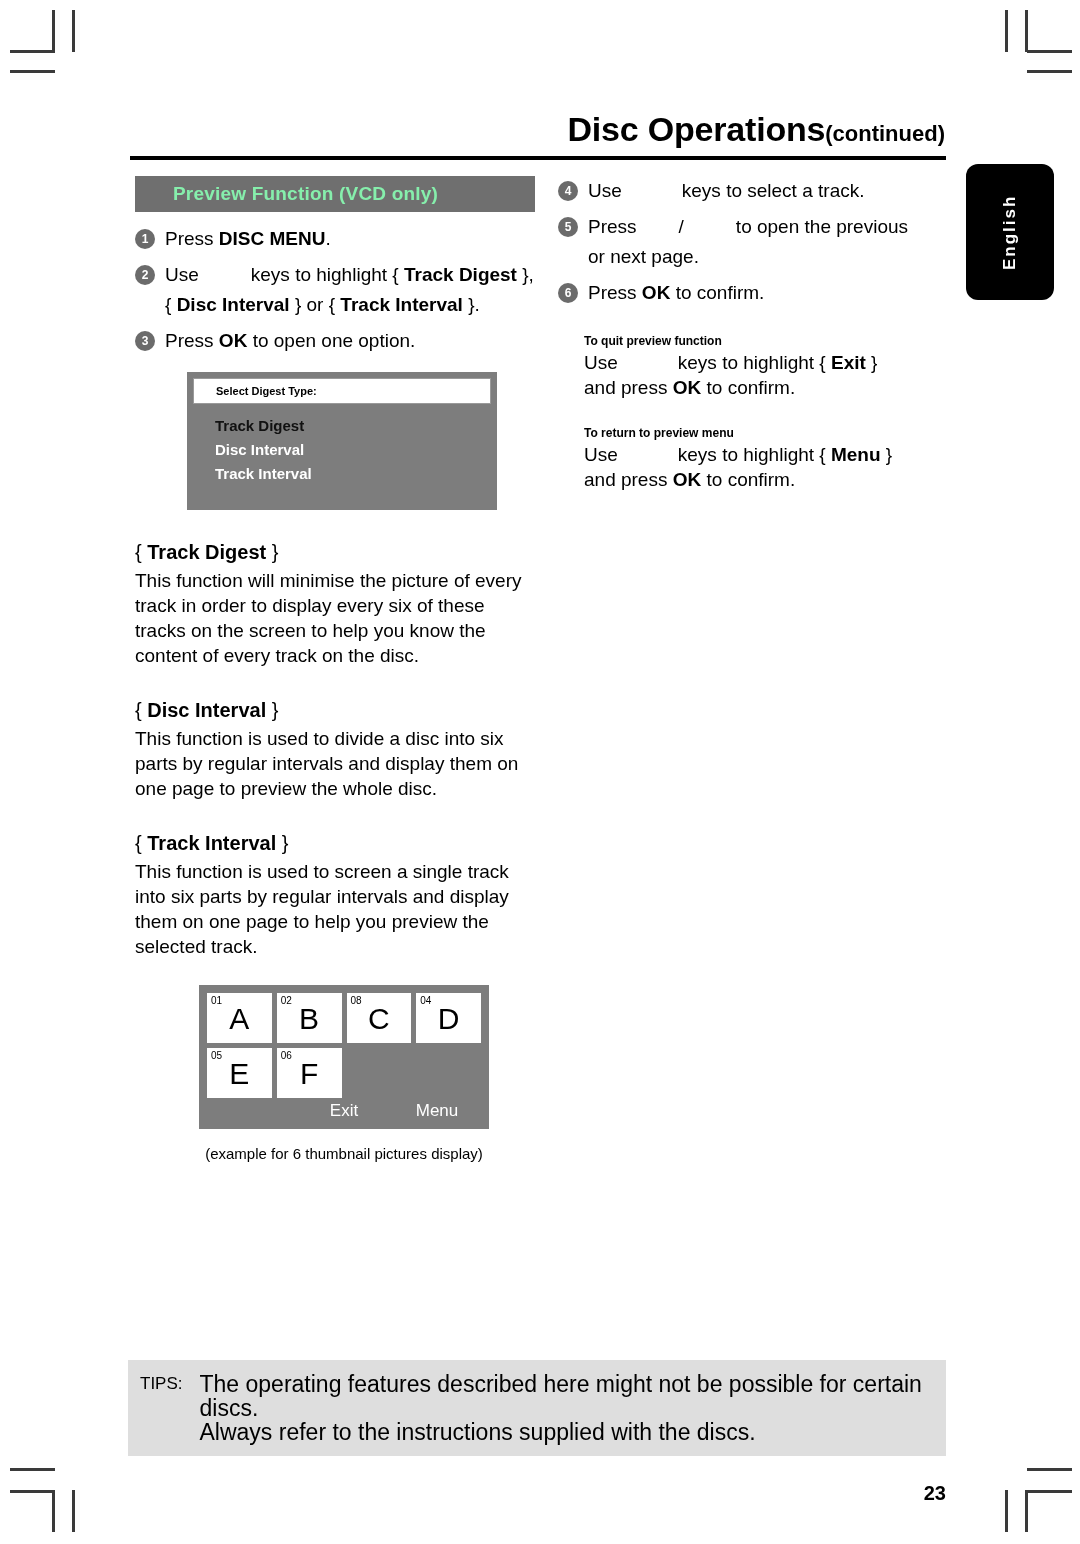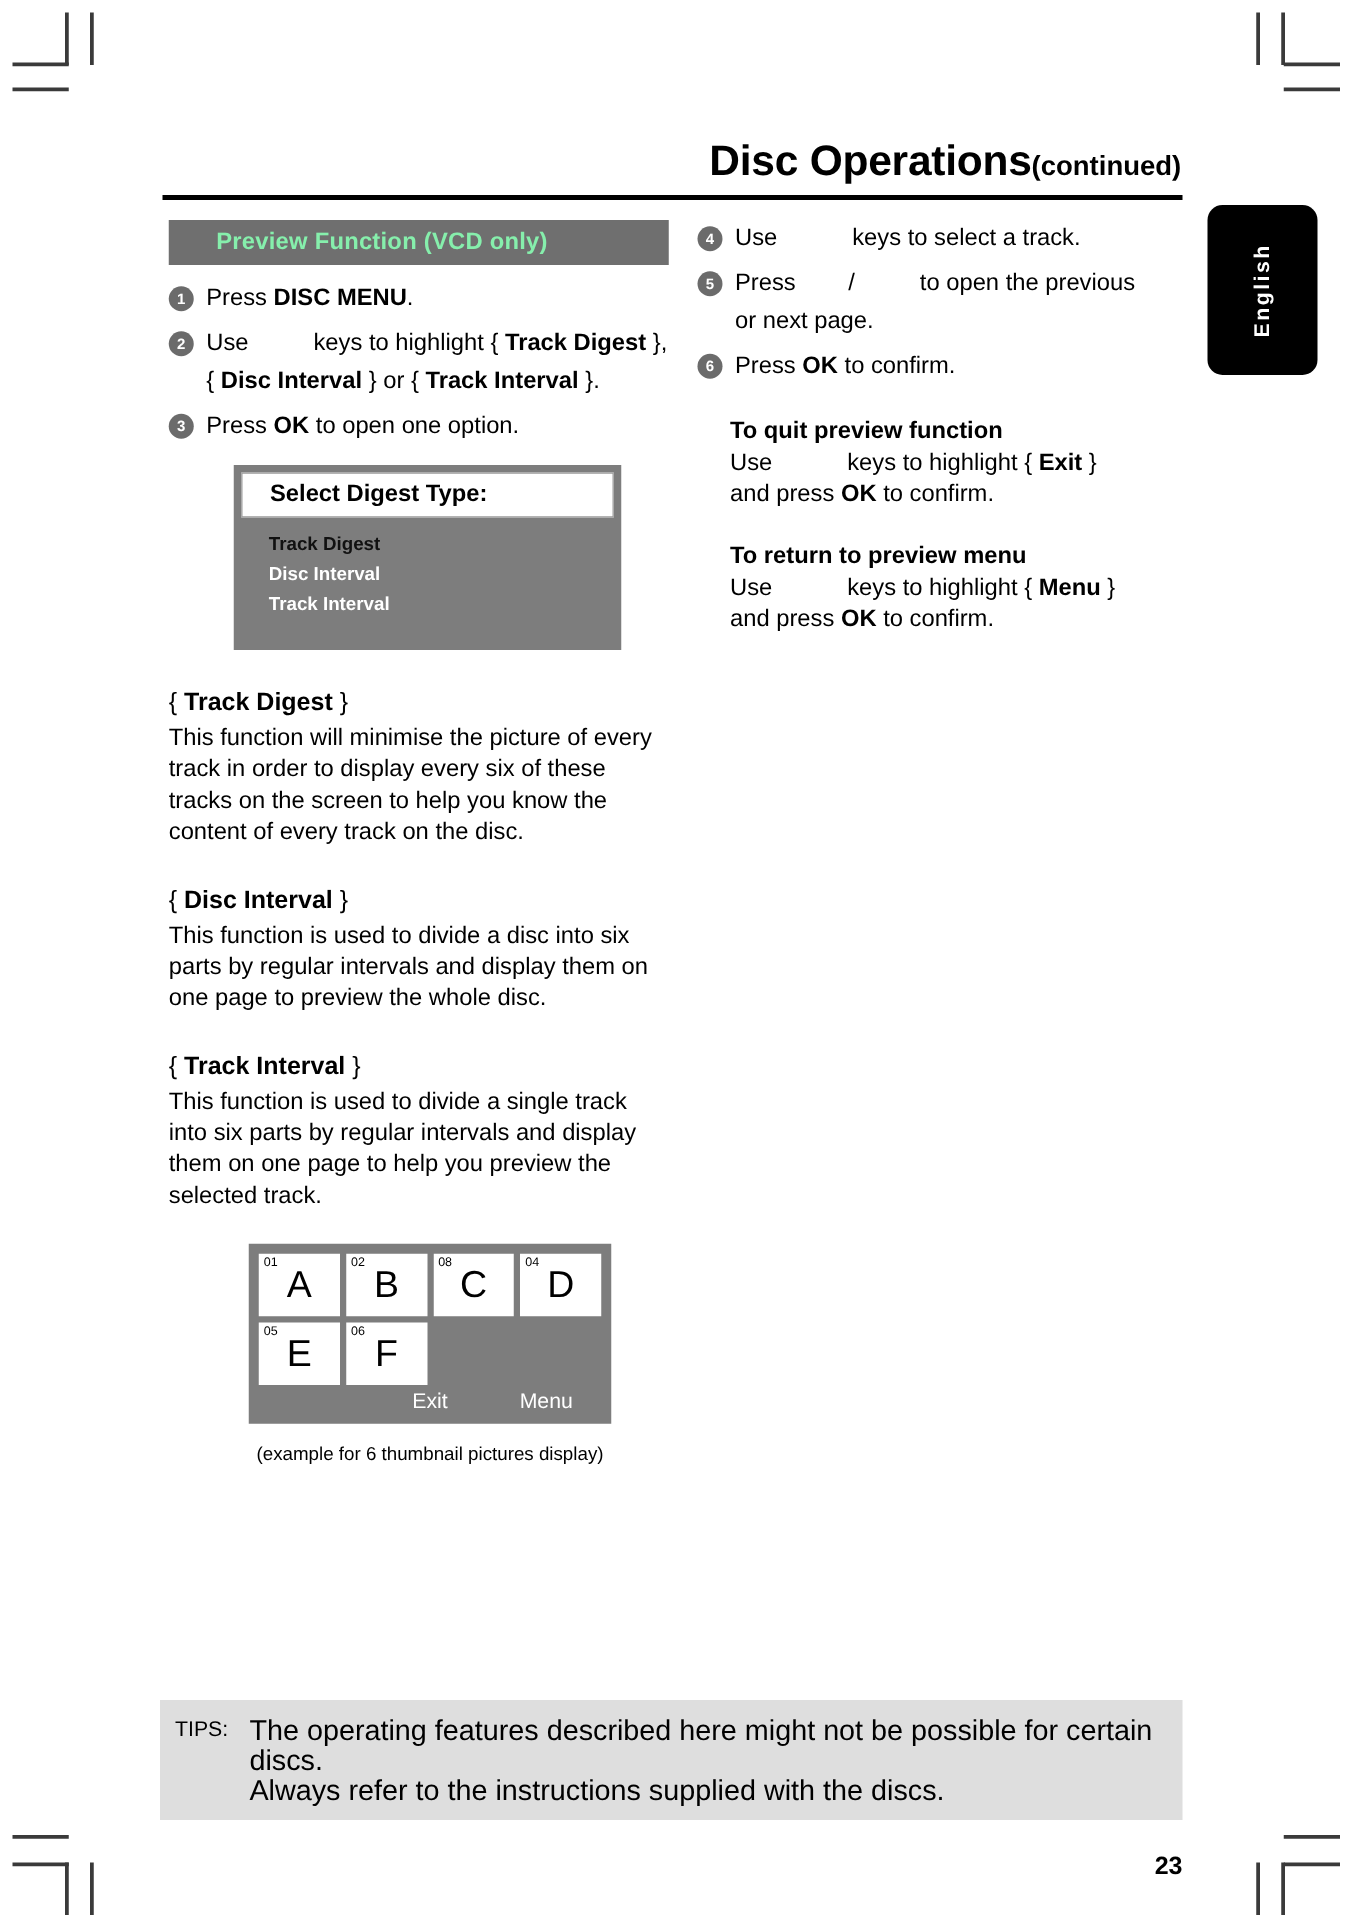--- a/index.html
+++ b/index.html
@@ -132,21 +132,21 @@
   .osd {
     margin: 16px 0 0 52px;
     width: 310px;
     background: #7d7d7d;
     padding: 6px;
     box-sizing: border-box;
   }
   .osd-header {
     background: #ffffff;
     color: #000000;
-    font-size: 19px;
+    font-size: 11px;
     font-weight: bold;
     padding: 6px 8px 6px 22px;
     border: 1px solid #9a9a9a;
     box-sizing: border-box;
   }
   .osd-list {
     padding: 10px 0 18px 22px;
   }
   .osd-item {
     font-size: 15px;
@@ -163,21 +163,21 @@
     margin-top: 26px;
   }
   .def-title b { font-weight: bold; }
   .def-body {
     font-size: 19px;
     line-height: 25px;
   }
 
   
   .sub-head {
-    font-size: 19px;
+    font-size: 12px;
     font-weight: bold;
     margin: 26px 0 2px 26px;
   }
   .sub-body {
     font-size: 19px;
     line-height: 25px;
     margin-left: 26px;
   }
   .sub-body b { font-weight: bold; }
 
@@ -334,21 +334,21 @@
     <div class="def-body">This function will minimise the picture of every track in order to display every six of these tracks on the screen to help you know the content of every track on the disc.</div>
 
     <div class="def-title">
       <span>{</span> <b>Disc Interval</b> <span>}</span>
     </div>
     <div class="def-body">This function is used to divide a disc into six parts by regular intervals and display them on one page to preview the whole disc.</div>
 
     <div class="def-title">
       <span>{</span> <b>Track Interval</b> <span>}</span>
     </div>
-    <div class="def-body">This function is used to divide a single track into six parts by regular intervals and display them on one page to help you preview the selected track.</div>
+    <div class="def-body">This function is used to screen a single track into six parts by regular intervals and display them on one page to help you preview the selected track.</div>
 
     <div class="thumb-wrap">
       <div class="thumb-screen">
         <div class="thumb-grid">
           <div class="thumb-cell">
             <span class="thumb-idx">01</span>
             <span class="thumb-letter">A</span>
           </div>
           <div class="thumb-cell">
             <span class="thumb-idx">02</span>

